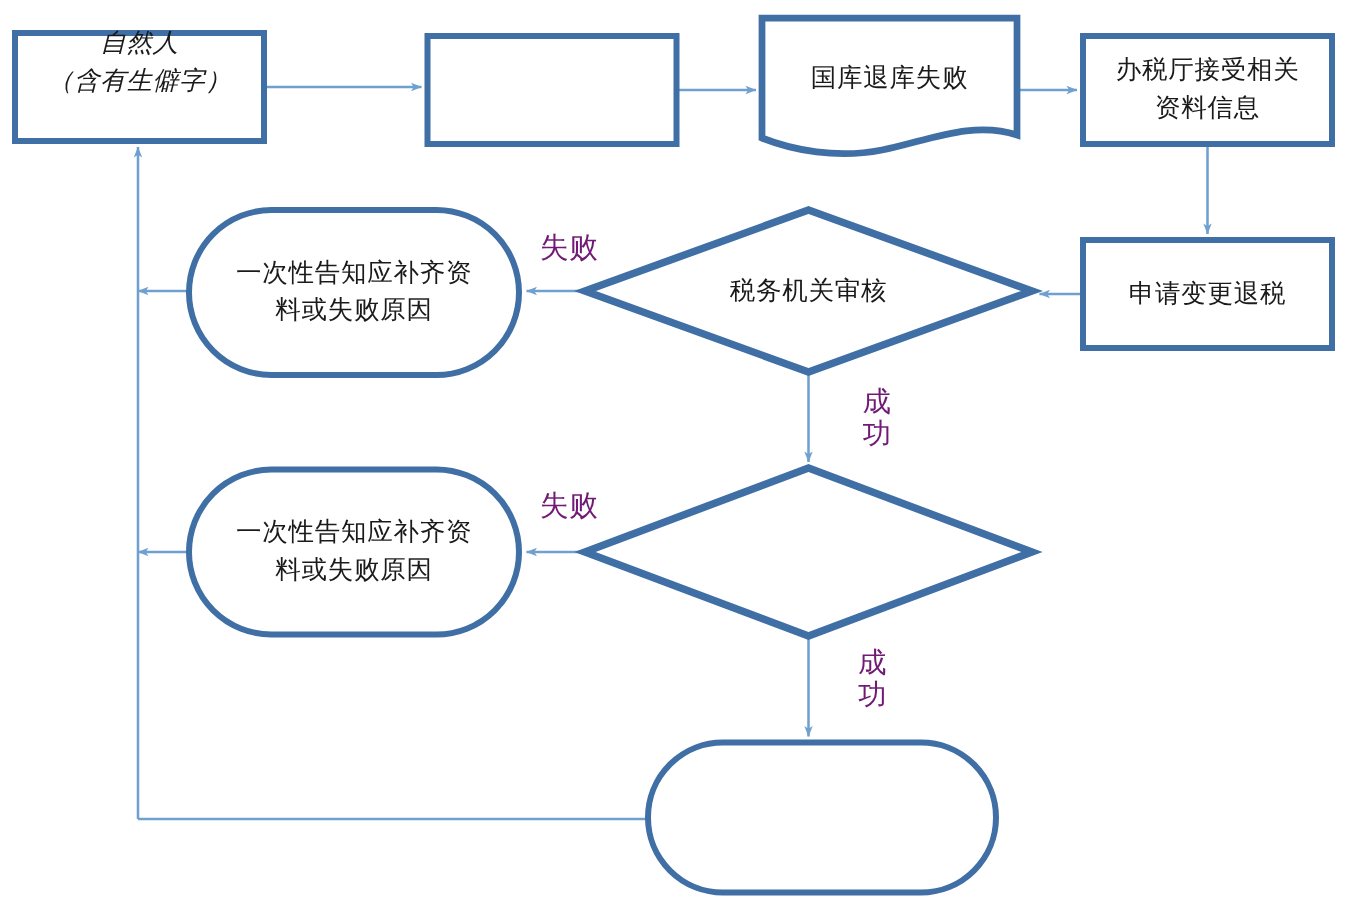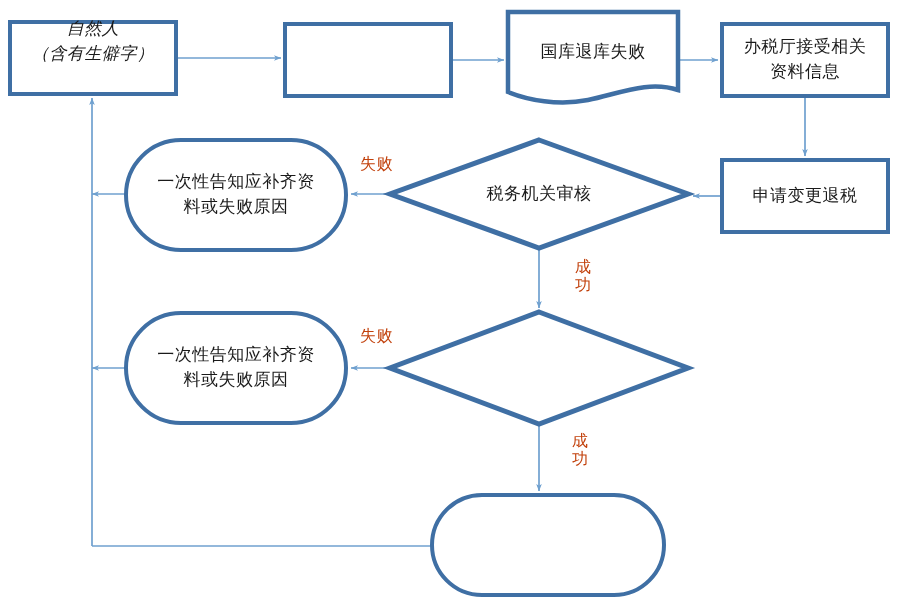--- a/index.html
+++ b/index.html
@@ -30,22 +30,22 @@
     text-align: center;
     color: #1a1a1a;
     font-size: 17px;
     line-height: 1.45;
     letter-spacing: 0.5px;
     pointer-events: none;
     white-space: pre-line;
   }
   .edge-label {
     position: absolute;
-    color: #c2410c;
-    font-size: 16px;
+    color: #701a75;
+    font-size: 19px;
     line-height: 1.12;
     letter-spacing: 0.5px;
     text-align: center;
     white-space: pre-line;
   }
 </style>
 </head>
 <body>
 
 <div id="canvas">

